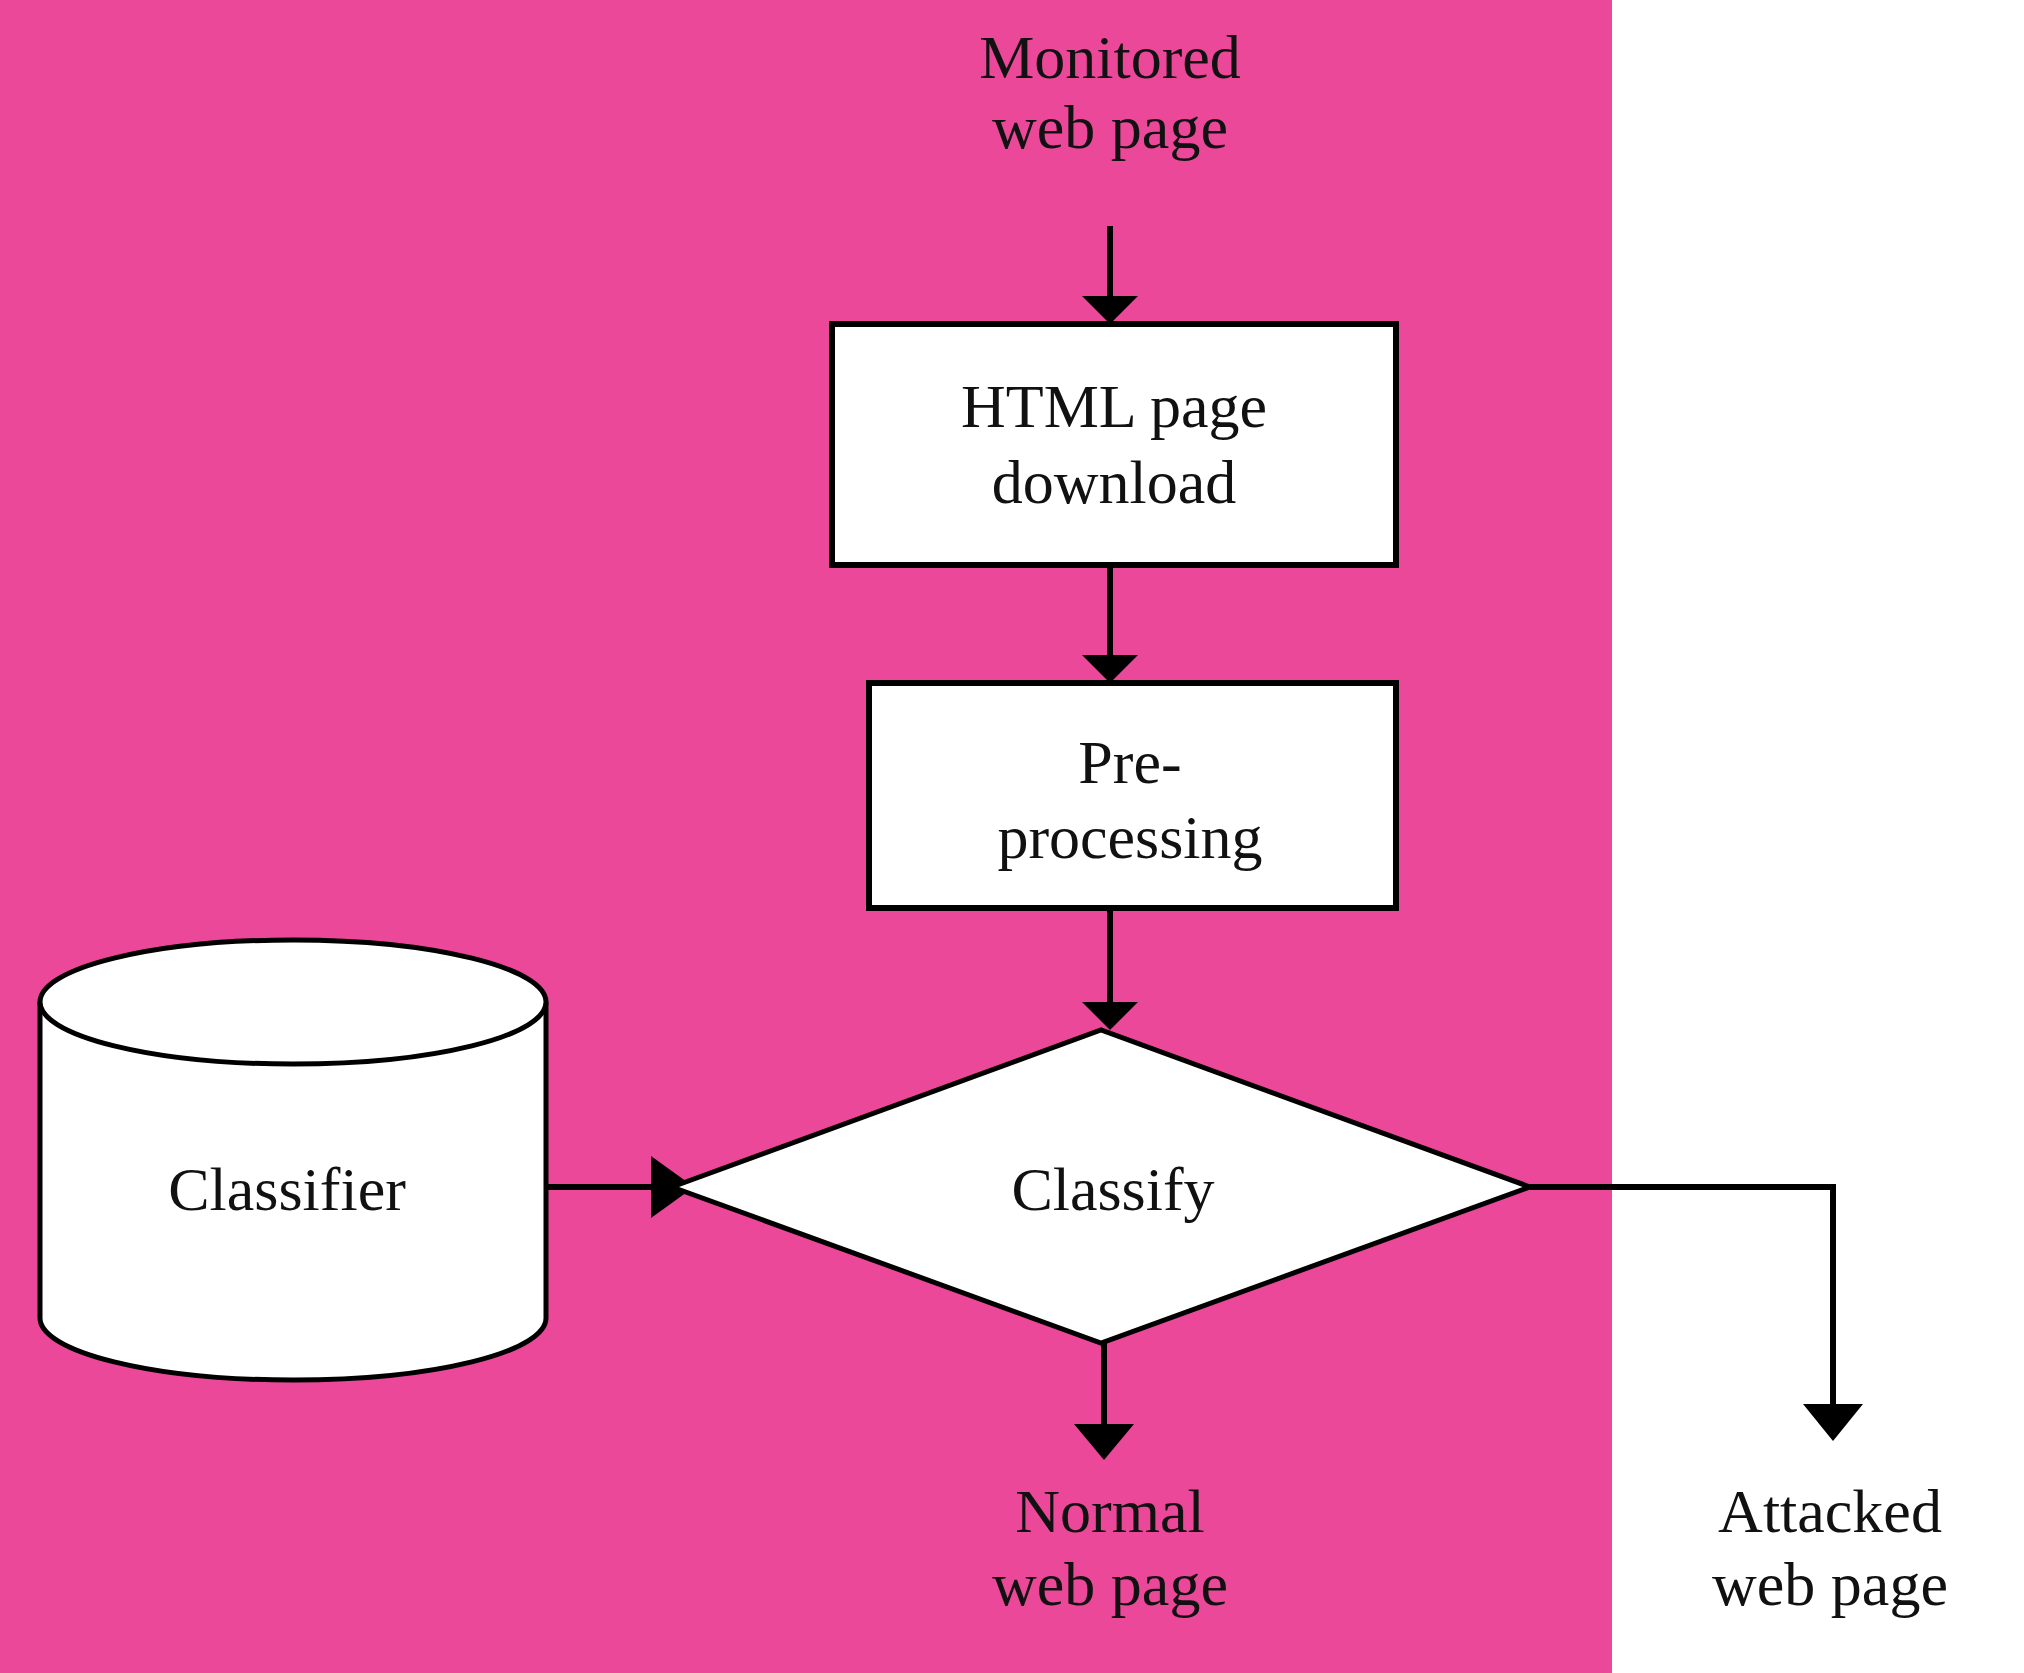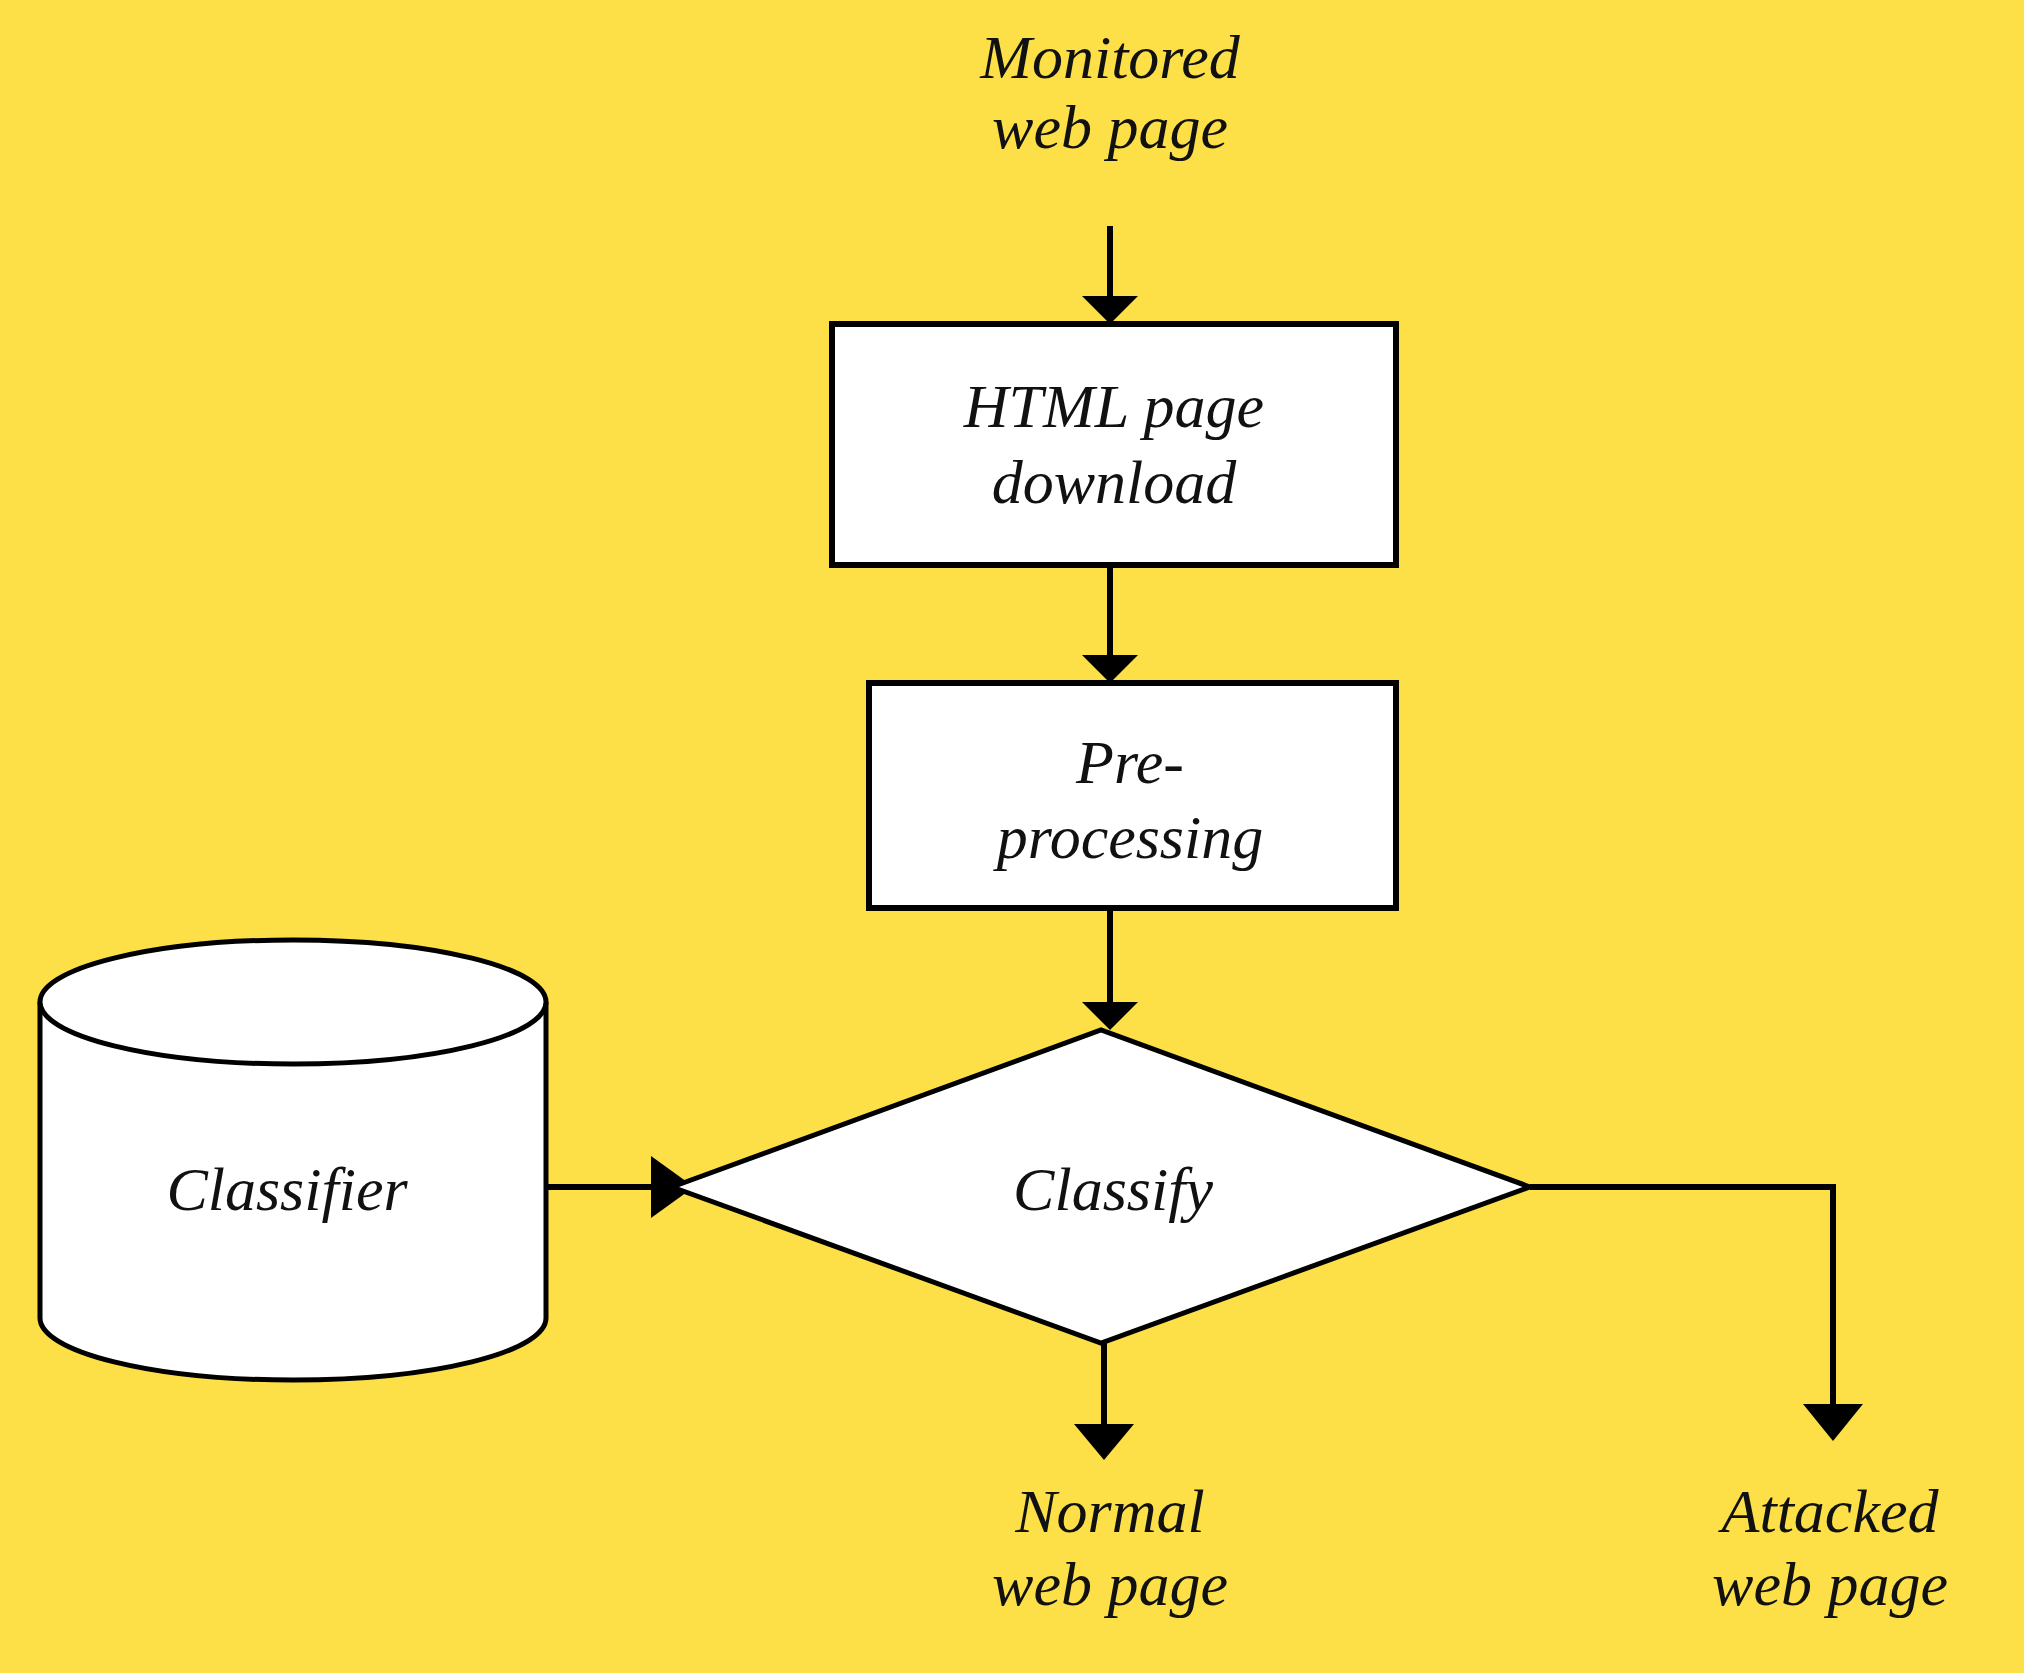--- a/index.html
+++ b/index.html
@@ -8,24 +8,23 @@
     background: #ffffff;
   }
   body {
     width: 2024px;
     height: 1673px;
     overflow: hidden;
     font-family: "Liberation Serif", "DejaVu Serif", serif;
   }
   #flowchart-root {
     position: relative;
-    width: 2024px;
+    width: 1612px;
     height: 1673px;
-    background: #fde047;
-    font-style: italic;
+    background: #ec4899;
   }
   svg#diagram-canvas {
     position: absolute;
     top: 0;
     left: 0;
     width: 2024px;
     height: 1673px;
     display: block;
   }
   .node-shape {

